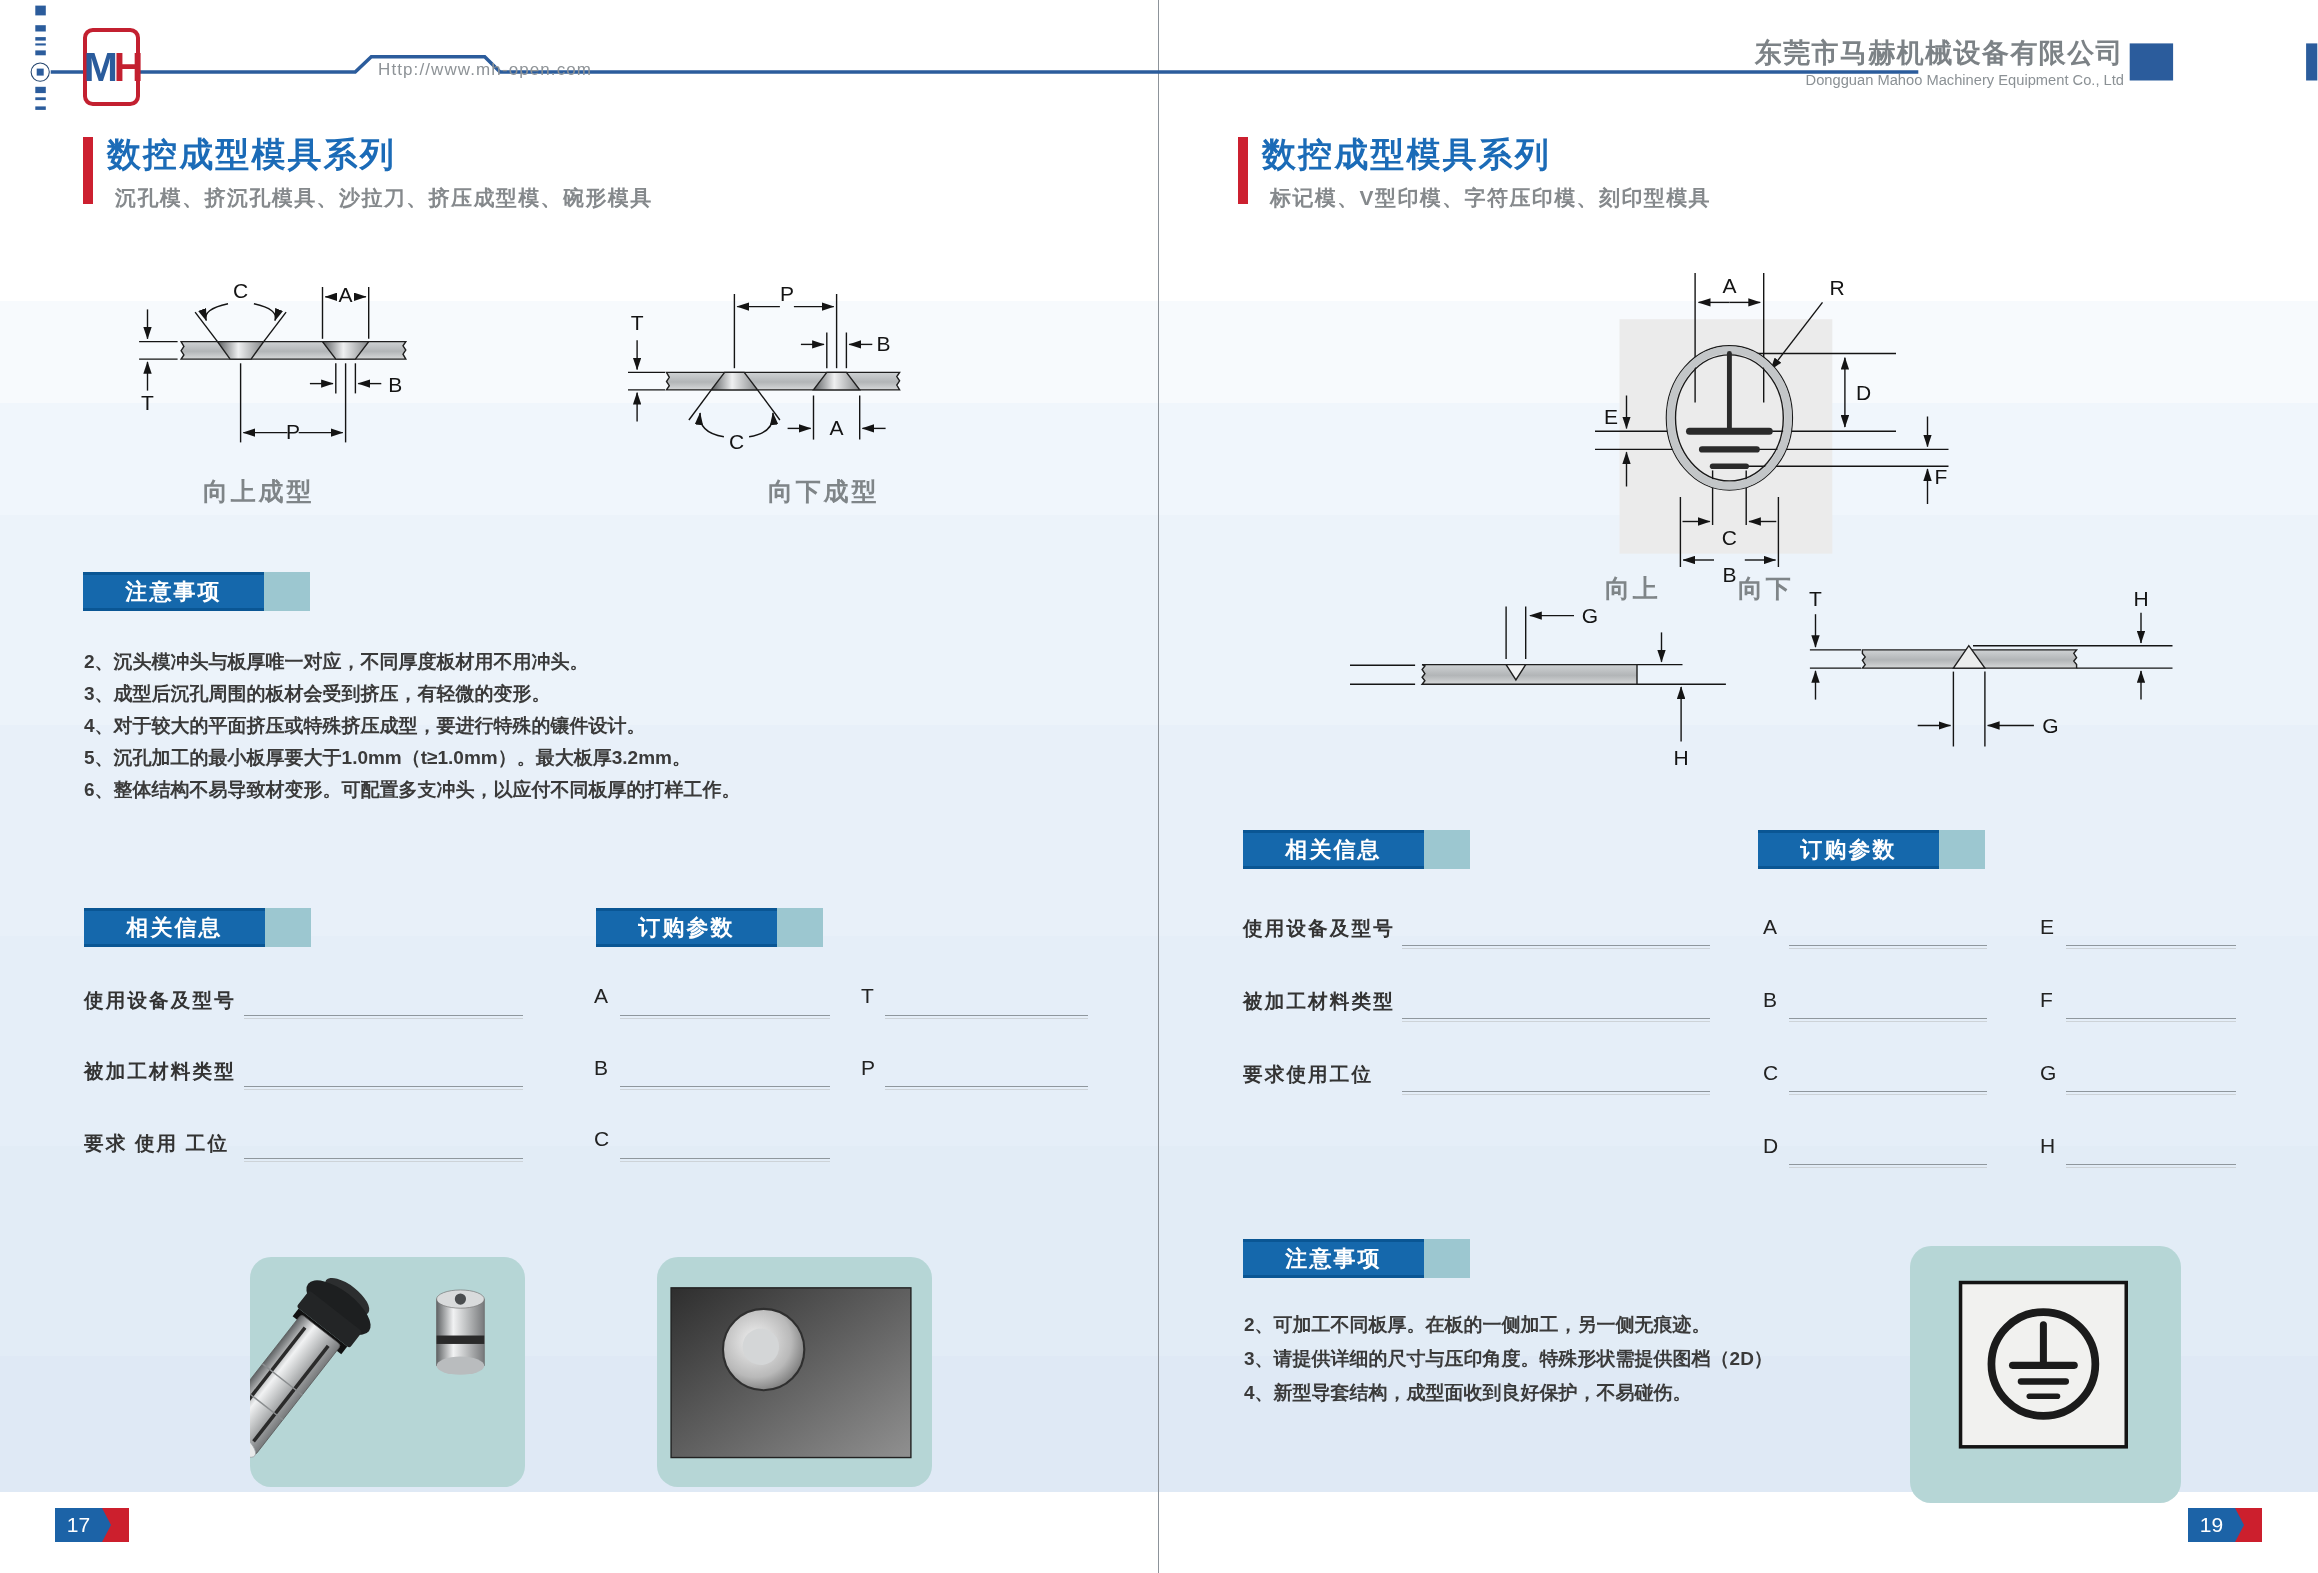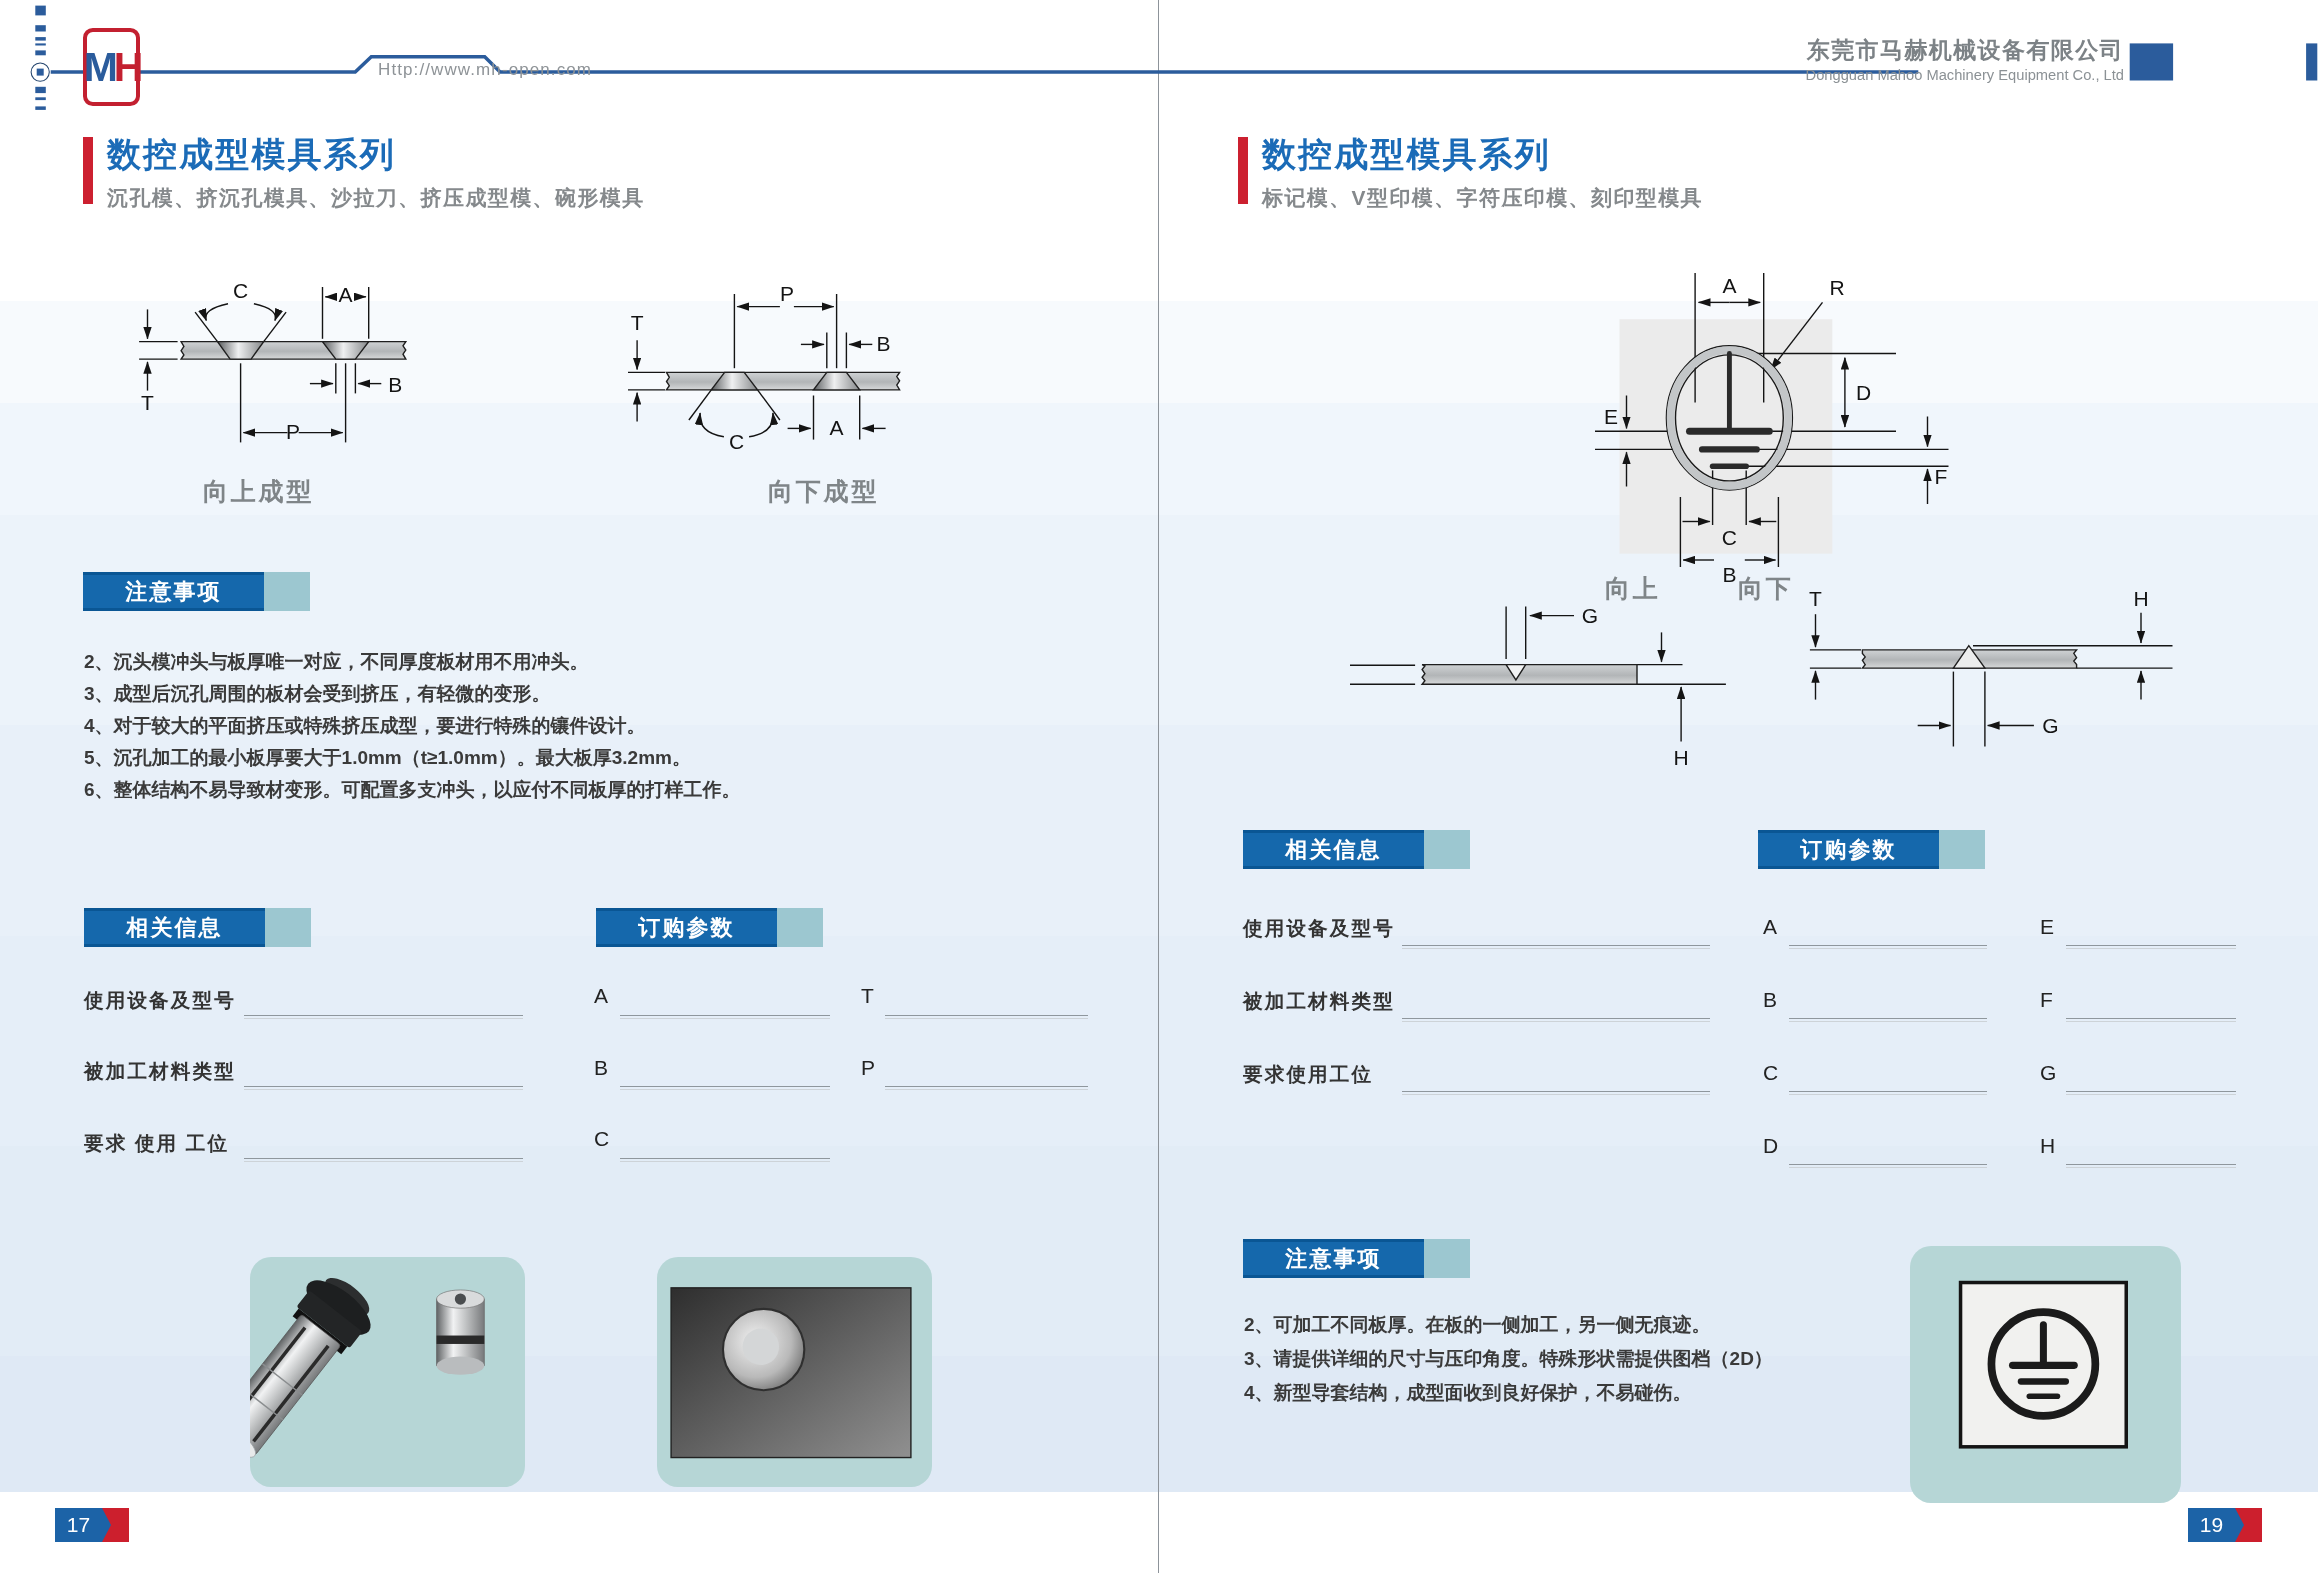--- a/index.html
+++ b/index.html
@@ -18,26 +18,26 @@
       #ffffff 1492px,#ffffff 100%);}
   .abs{position:absolute;}
   .divider{position:absolute;left:1158px;top:0;width:1.4px;height:1574px;background:#8d939a;}
   
   .logo{position:absolute;left:83px;top:28px;width:49px;height:70px;background:#fff;
     border:4.2px solid #c32030;border-radius:9.8px;display:flex;align-items:center;justify-content:center;
     font-weight:bold;font-size:41px;letter-spacing:-4.2px;}
   .logo .m{color:#2b5c9c;} .logo .h{color:#c32030;}
   .url{position:absolute;left:378px;top:60px;font-size:17px;color:#8e9397;letter-spacing:1.1px;}
   .company{position:absolute;left:1682px;top:35px;width:442px;text-align:right;}
-  .company .cn{font-size:23px;font-weight:bold;color:#7c8286;letter-spacing:1.4px;}
+  .company .cn{font-size:27px;font-weight:bold;color:#7c8286;letter-spacing:1.4px;}
   .company .en{font-size:14.7px;color:#8b9195;margin-top:1.4px;}
   
   .redbar{position:absolute;width:9.8px;height:67px;background:#cc2030;}
   .title{position:absolute;font-size:34px;font-weight:bold;color:#1b6bb7;letter-spacing:2.1px;white-space:nowrap;}
-  .subtitle{position:absolute;font-size:21px;font-weight:bold;color:#85898c;letter-spacing:1.4px;white-space:nowrap;}
+  .subtitle{position:absolute;font-size:21px;font-weight:bold;color:#85898c;letter-spacing:1.4px;white-space:nowrap;margin-left:8px;}
   
   .sec{position:absolute;display:flex;}
   .sec .blue{width:181px;height:39px;color:#fff;font-weight:bold;font-size:22px;line-height:39px;
     text-align:center;letter-spacing:2.1px;
     background:linear-gradient(180deg,#0a5694 0,#0a5694 2.8px,#1568ac 2.8px,#1568ac 36px,#0a5694 36px,#0a5694 39px);}
   .sec .teal{width:46px;height:39px;background:#9cc7d0;}
   
   .note{font-size:19px;color:#3a3a3a;font-weight:bold;white-space:nowrap;}
   .notes-l .note{height:32px;line-height:32px;}
   .notes-r .note{height:34px;line-height:34px;}

